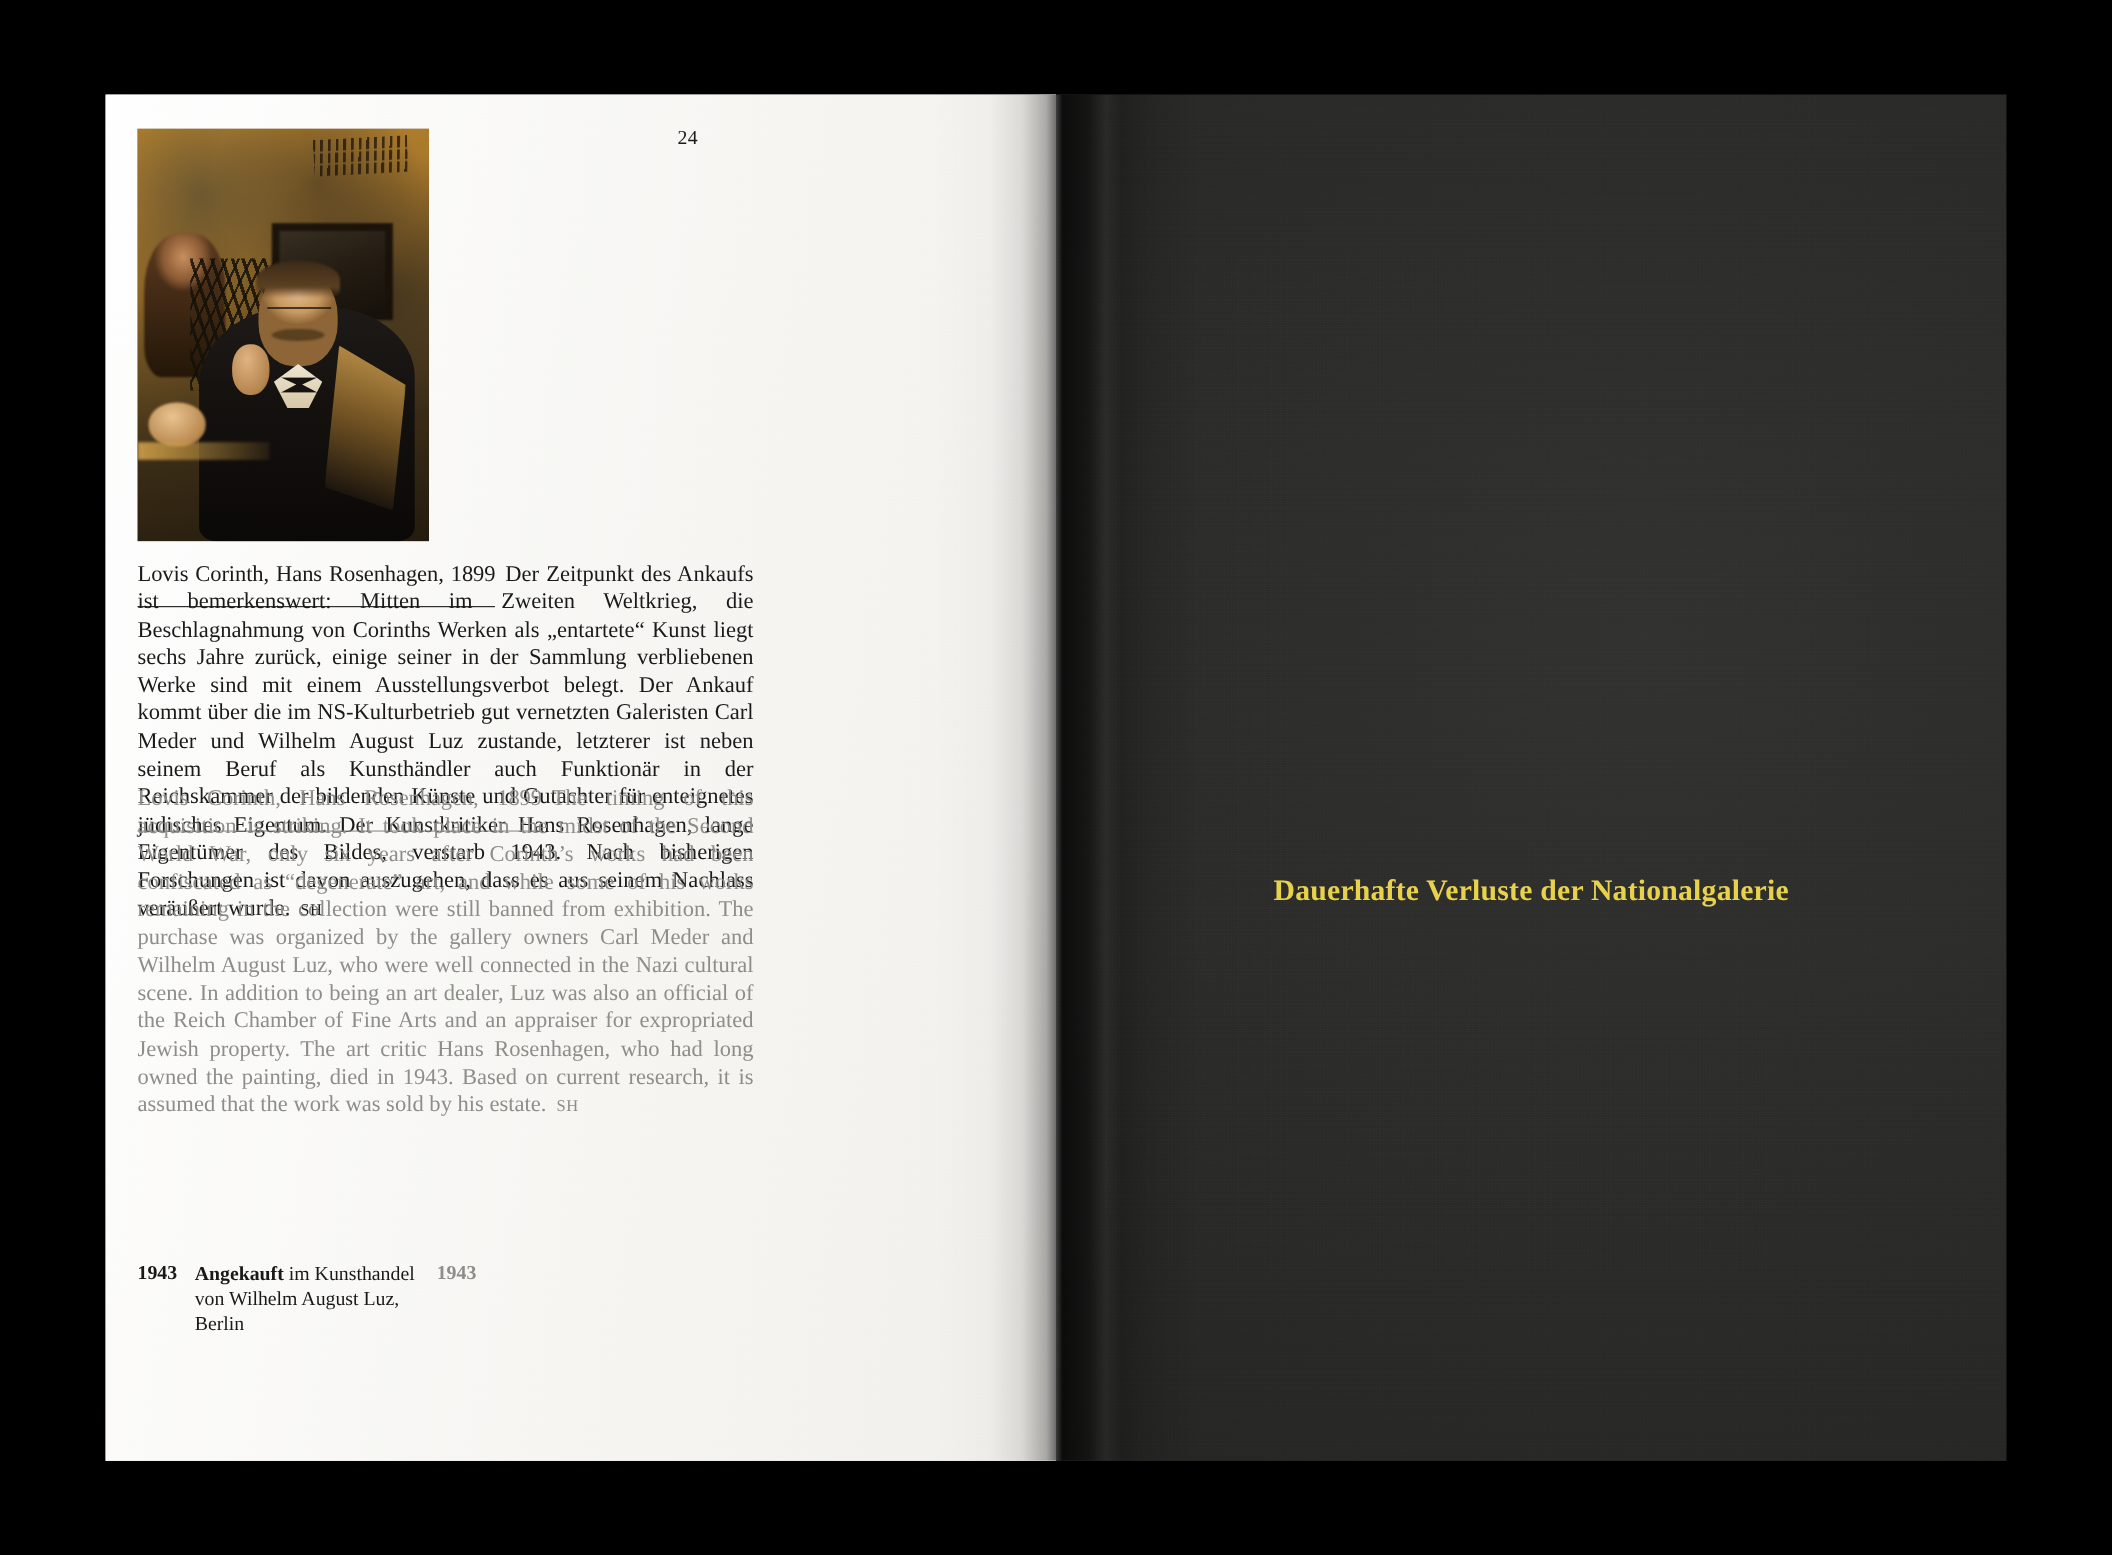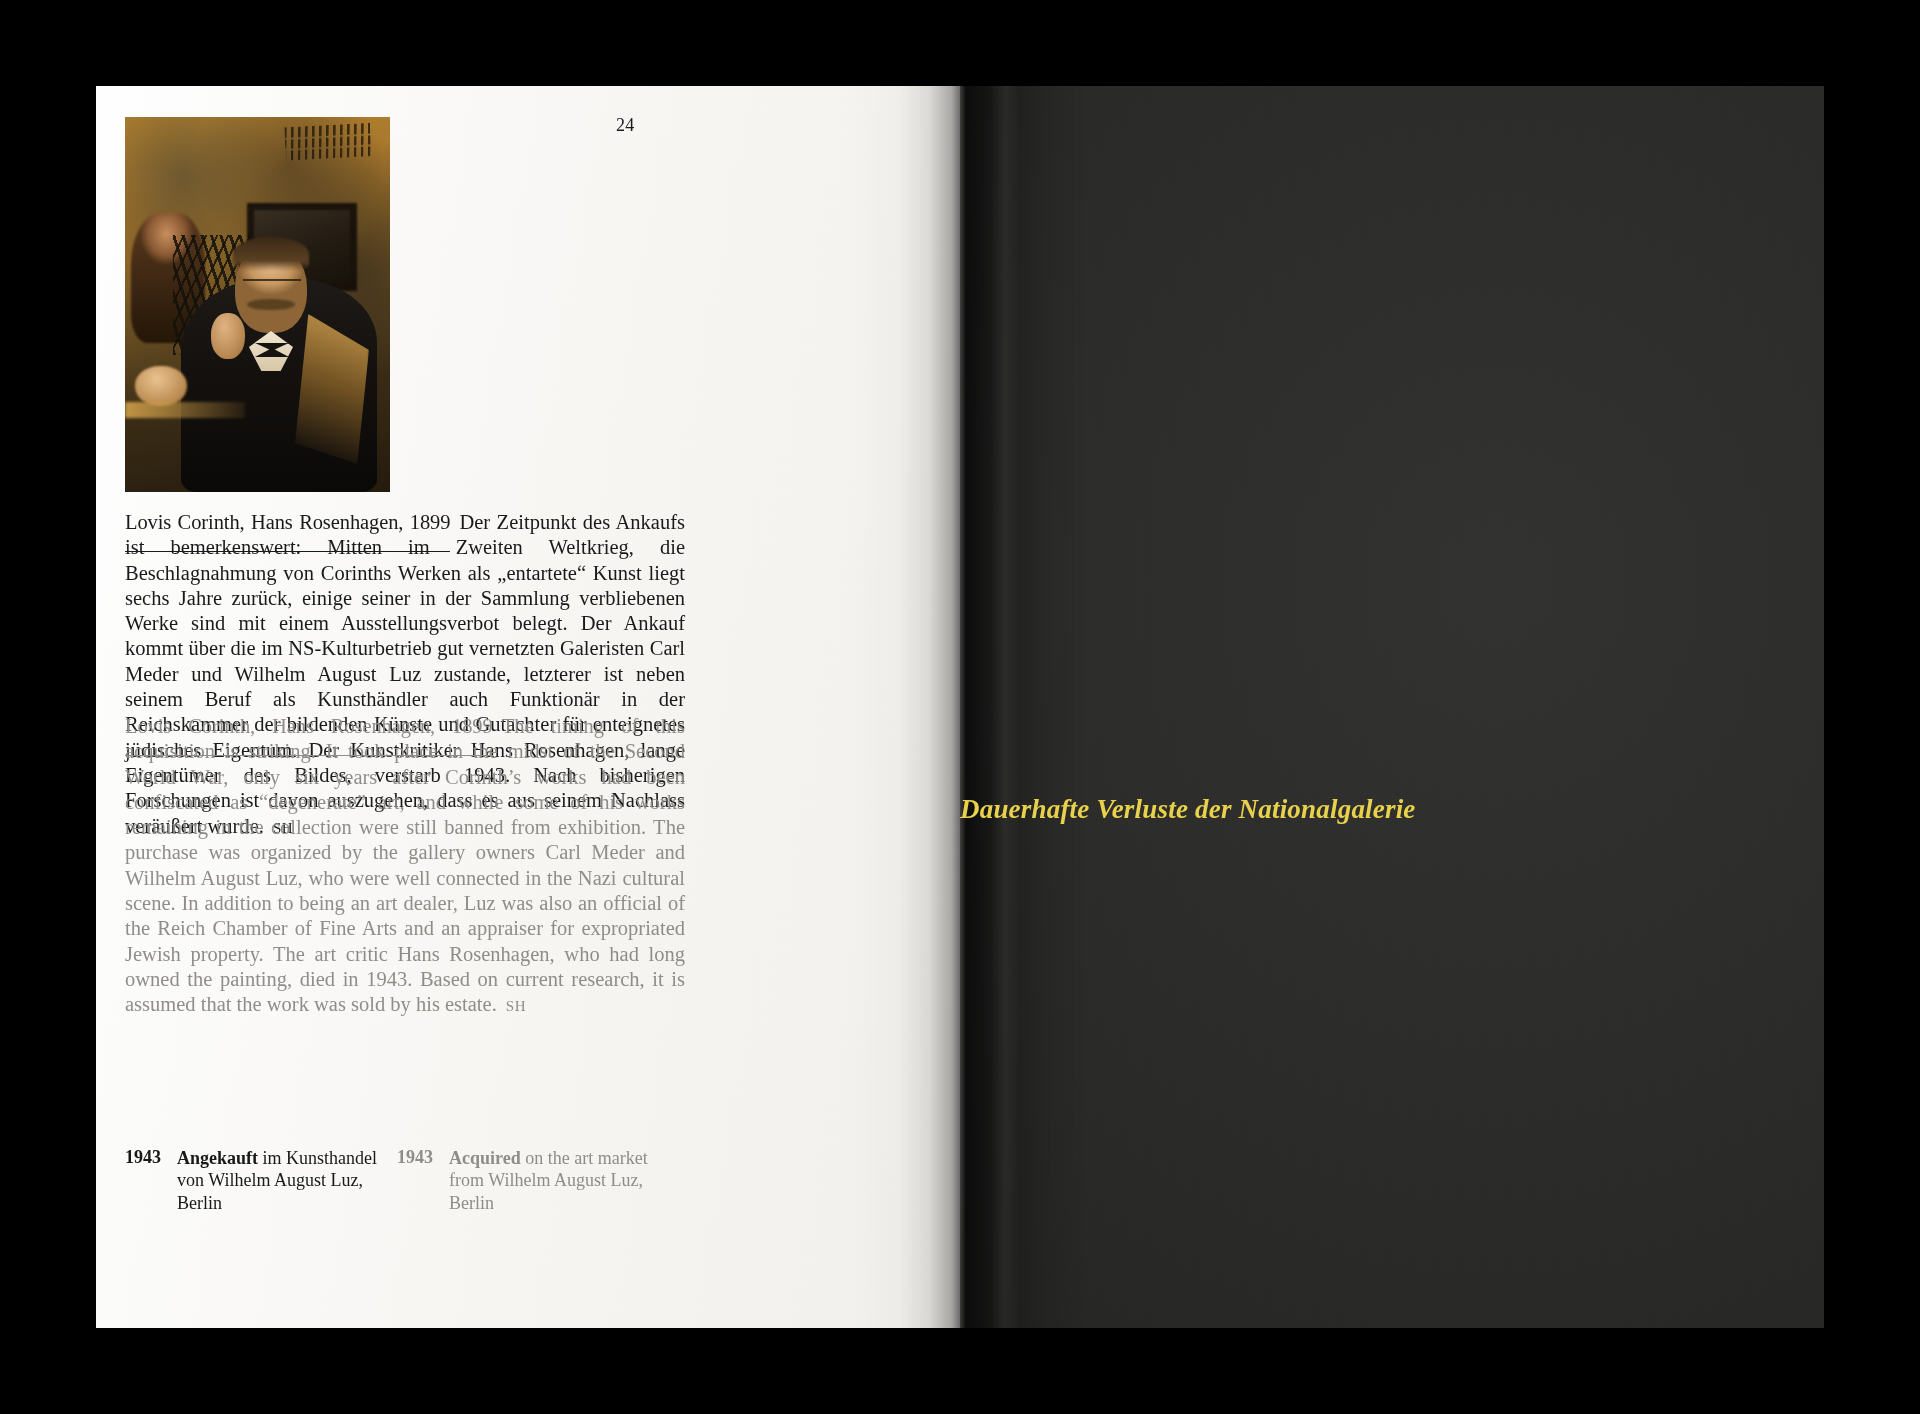--- a/index.html
+++ b/index.html
@@ -363,27 +363,27 @@
     border-width: 9px 9px 11px 9px;
     font-size: 50px;
     margin-top: 28px;
     transform: rotate(-0.3deg);
   }
 
   .cover-sub {
     position: absolute;
     left: 0; right: 0;
     top: 706px;
+    text-align: center;
     color: #e9d24b;
     font-family: "Liberation Serif", serif;
     font-weight: bold;
     font-size: 27px;
     line-height: 34px;
     letter-spacing: .2px;
-    font-style: italic;
   }
 </style>
 </head>
 <body>
 
 <div id="spread">
 
   <div class="page-left">
     <div class="paper-grain"></div>
 
@@ -416,21 +416,20 @@
       <p class="body en"><span class="lede">Lovis Corinth, Hans Rosenhagen, 1899</span><span class="lede-gap"></span><span>The timing of this acquisition is striking. It took place in the midst of the Second World War, only six years after Corinth’s works had been confiscated as “degenerate” art, and while some of his works remaining in the collection were still banned from exhibition. The purchase was organized by the gallery owners Carl Meder and Wilhelm August Luz, who were well connected in the Nazi cultural scene. In addition to being an art dealer, Luz was also an official of the Reich Chamber of Fine Arts and an appraiser for expropriated Jewish property. The art critic Hans Rosenhagen, who had long owned the painting, died in 1943. Based on current research, it is assumed that the work was sold by his estate.</span><span class="lede-gap"></span><span class="initials">SH</span></p>
     </div>
 
     <div class="prov">
       <div class="prov-col de">
         <div class="yr">1943</div>
         <div class="txt"><b>Angekauft</b><span> im Kunsthandel von Wilhelm August Luz, Berlin</span></div>
       </div>
       <div class="prov-col en">
         <div class="yr">1943</div>
-        <div class="txt"><b>Acquired</b><span> on the art market from Wilhelm August Luz, Berlin</span></div>
       </div>
     </div>
   </div>
 
   <div class="page-right">
     <div class="cover-tex"></div>
     <div class="spine-shade"></div>
     <div class="spine-hi"></div>
 
 

